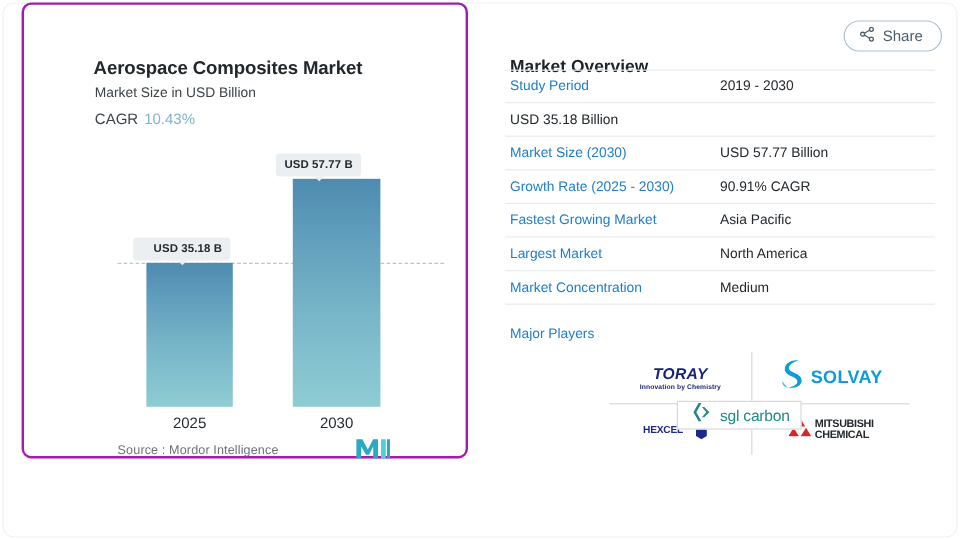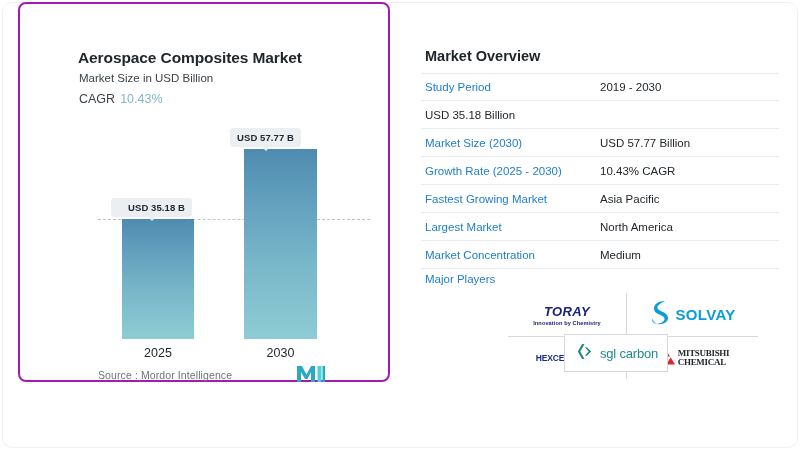--- a/index.html
+++ b/index.html
@@ -159,21 +159,21 @@
     position: absolute;
     left: 425px; top: 48px;
     font-size: 14.5px;
     font-weight: bold;
     color: #1d2327;
     text-align: right;
   }
 
   .table {
     position: absolute;
-    left: 421px; top: 73px;
+    left: 421px; top: 58px;
     width: 358px;
   }
 
   .trow {
     display: flex;
     align-items: center;
     height: 28px;
     border-bottom: 1px solid #e9ecee;
     padding-left: 4px;
   }
@@ -250,30 +250,30 @@
   
   .hexcel-wrap { display: flex; align-items: center; gap: 3px; }
   .hexcel-name {
     font-size: 8.5px;
     font-weight: bold;
     color: #1b2a8a;
     letter-spacing: -0.2px;
   }
 
   
-  .mitsu-wrap { display: flex; align-items: center; gap: 3px; font-family: Liberation Serif, serif; }
+  .mitsu-wrap { display: flex; align-items: center; gap: 3px; }
   .mitsu-text { line-height: 1.02; }
   .mitsu-l1 { font-size: 9px; font-weight: bold; color: #23282c; letter-spacing: -0.3px; }
   .mitsu-l2 { font-size: 9px; font-weight: bold; color: #23282c; letter-spacing: -0.3px; }
 
   
   .sgl-box {
     position: absolute;
     left: 564px; top: 334px;
-    width: 104px; height: 38px;
+    width: 104px; height: 24px;
     background: #ffffff;
     border: 1px solid #d6d9db;
     display: flex;
     align-items: center;
     justify-content: center;
     gap: 5px;
   }
   .sgl-name {
     font-size: 13px;
     color: #1f8a86;
@@ -323,38 +323,50 @@
 
     <div class="mordor-logo">
       <svg width="30" height="18" viewBox="0 0 30 18">
         <path d="M1 17 L1 1 L6 1 L10.5 9.5 L15 1 L19 1 L19 17 L15 17 L15 7 L11.5 14 L9 14 L5 7 L5 17 Z" fill="#2aa8c4"></path>
         <path d="M21.5 1 L25.5 1 L25.5 17 L21.5 17 Z" fill="#4dd0d8"></path>
         <path d="M26.5 1 L29 1 L29 17 L26.5 17 Z" fill="#2aa8c4"></path>
       </svg>
     </div>
   </div>
 
+  <div class="share-btn">
+    <span>
+      <svg width="13" height="13" viewBox="0 0 16 16" fill="none" stroke="#4a5c6a" stroke-width="1.3">
+        <circle cx="12.5" cy="3" r="2"></circle>
+        <circle cx="3.5" cy="8" r="2"></circle>
+        <circle cx="12.5" cy="13" r="2"></circle>
+        <line x1="5.3" y1="7.1" x2="10.7" y2="3.9"></line>
+        <line x1="5.3" y1="8.9" x2="10.7" y2="12.1"></line>
+      </svg>
+    </span>
+    <span>Share</span>
+  </div>
 
   <div class="overview-title">Market Overview</div>
 
   <div class="table">
     <div class="trow">
       <div class="tkey">Study Period</div>
       <div class="tval">2019 - 2030</div>
     </div>
     <div class="trow">
       <div class="tval">USD 35.18 Billion</div>
     </div>
     <div class="trow">
       <div class="tkey">Market Size (2030)</div>
       <div class="tval">USD 57.77 Billion</div>
     </div>
     <div class="trow">
       <div class="tkey">Growth Rate (2025 - 2030)</div>
-      <div class="tval">10.43% CAGR</div>
+      <div class="tval">90.91% CAGR</div>
     </div>
     <div class="trow">
       <div class="tkey">Fastest Growing Market</div>
       <div class="tval">Asia Pacific</div>
     </div>
     <div class="trow">
       <div class="tkey">Largest Market</div>
       <div class="tval">North America</div>
     </div>
     <div class="trow last">

